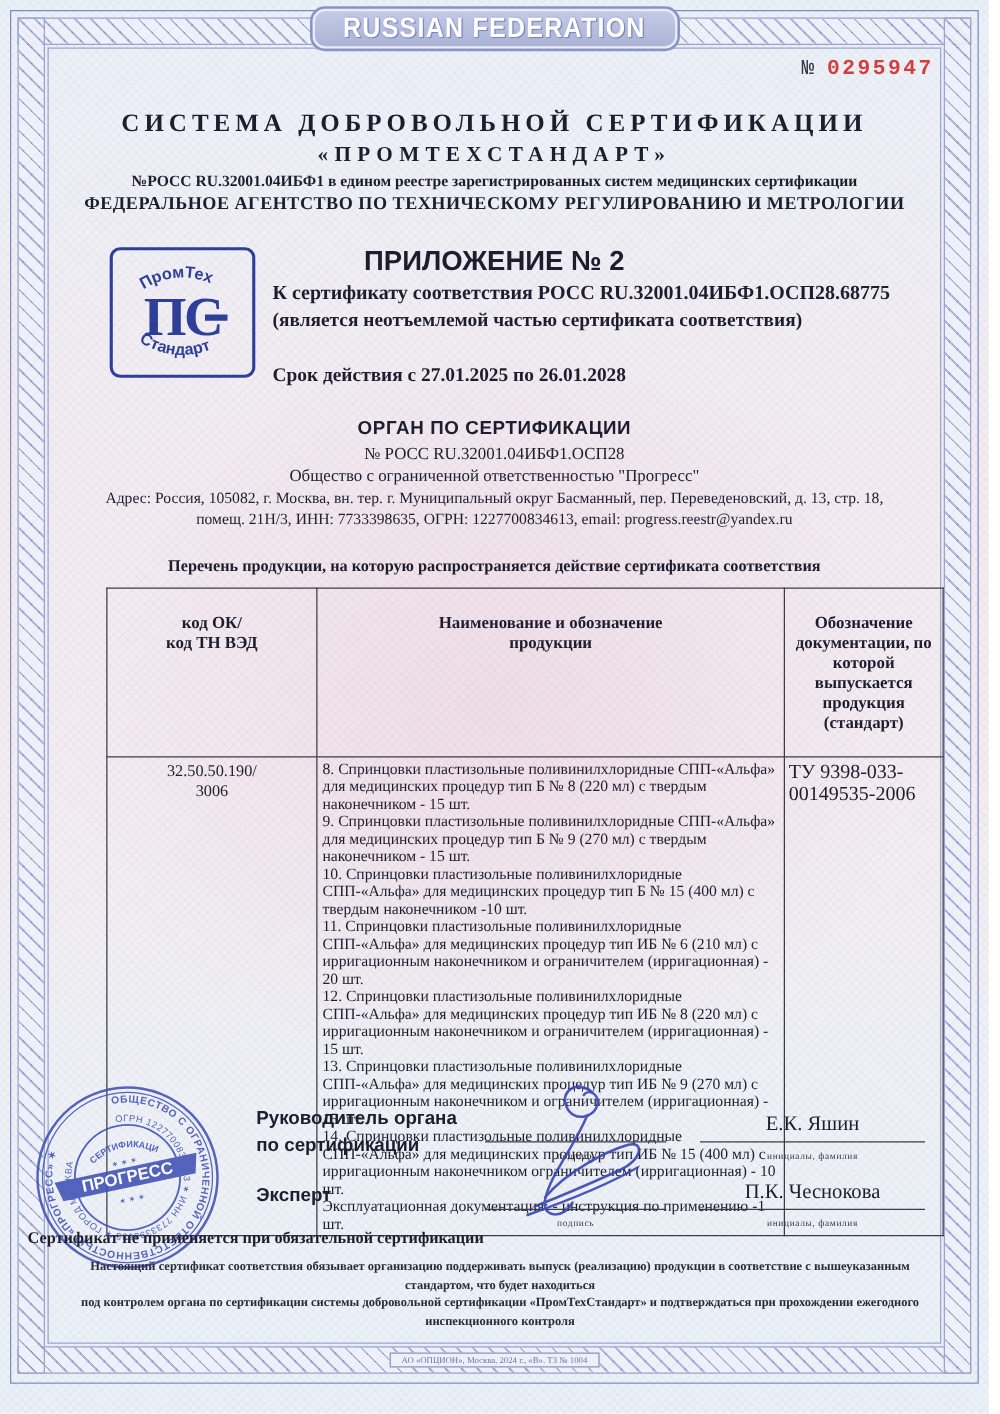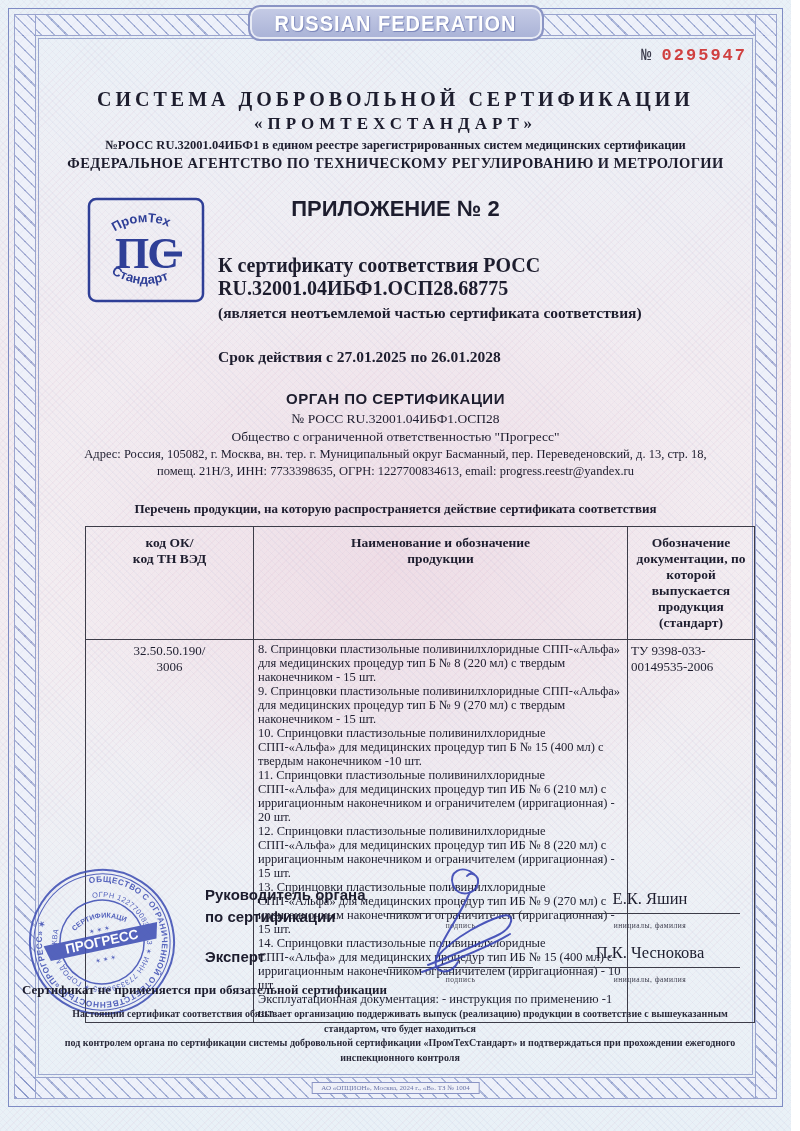--- a/index.html
+++ b/index.html
@@ -40,37 +40,37 @@
   .serial{position:absolute;top:46px;right:44px;font-family:"Liberation Mono", monospace;font-size:17px;color:#3a3a4a;}
   .serial .num{color:#d04040;letter-spacing:2px;font-weight:bold;}
 
   .content{position:absolute;left:42px;right:42px;top:88px;text-align:center;}
   .t1{font-size:20px;font-weight:bold;letter-spacing:4px;white-space:nowrap;}
   .t2{font-size:17px;font-weight:bold;letter-spacing:5px;margin-top:3px;}
   .t3{font-size:12.5px;font-weight:bold;margin-top:4px;white-space:nowrap;}
   .t4{font-size:14.5px;font-weight:bold;letter-spacing:0.4px;margin-top:2px;white-space:nowrap;}
   .annex-title{font-family:"Liberation Sans", sans-serif;font-size:22px;font-weight:bold;margin-top:24px;}
   .annex-left{ text-align:left;margin-left:176px;}
-  .cert-ref{font-size:20px;font-weight:bold;margin-top:32px;}
+  .cert-ref{font-size:16px;font-weight:bold;margin-top:4px;}
   .cert-ref2{font-size:15.5px;font-weight:bold;margin-top:4px;}
   .validity{font-size:15.5px;font-weight:bold;margin-top:26px;}
   .org-title{font-family:"Liberation Sans", sans-serif;font-size:15px;font-weight:bold;letter-spacing:0.5px;margin-top:24px;}
   .org-num{font-size:13.5px;margin-top:4px;}
   .org-company{font-size:13.5px;margin-top:2px;}
   .org-addr{font-size:12.5px;margin-top:2px;white-space:nowrap;}
   .caption{font-size:13px;font-weight:bold;margin-top:22px;}
 
   table.products{border-collapse:collapse;margin:9px 0 0 43px;width:656px;table-layout:fixed;}
   table.products td,table.products th{border:1px solid #3c3c48;vertical-align:top;}
   th.h-code{width:163px;} th.h-name{width:369px;} th.h-docs{width:122px;}
-  table.products th{font-size:13.5px;font-weight:bold;text-align:center;padding:8px 2px;}
+  table.products th{font-size:13.5px;font-weight:bold;text-align:center;padding:19px 2px;}
   td.c-code{font-size:13px;text-align:center;padding-top:3px;}
   td.c-name{padding:2px 3px 2px 4px;}
   td.c-name p{margin:0;font-size:12.5px;line-height:1.12;text-align:left;}
-  td.c-docs{font-size:13px;padding:3px 2px 2px 3px;text-align:left;}
+  td.c-docs{font-size:16px;padding:3px 2px 2px 3px;text-align:left;}
   .ml{white-space:pre-line;}
 
   .sig-zone{position:absolute;left:0;top:0;width:800px;height:1131px;pointer-events:none;}
   .sig-role{position:absolute;font-family:"Liberation Sans", sans-serif;font-weight:bold;font-size:15px;text-align:left;line-height:1.45;}
   .role-head{left:205px;top:884px;width:220px;}
   .role-expert{left:205px;top:946px;width:220px;}
   .sig-line{position:absolute;border-top:1.2px solid #3c3c48;text-align:center;}
   .sig-line .cap{font-size:7.5px;color:#3a3a4a;letter-spacing:0.5px;}
   .line-sig1{left:388px;top:913px;width:145px;}
   .line-name1{left:560px;top:913px;width:180px;}

